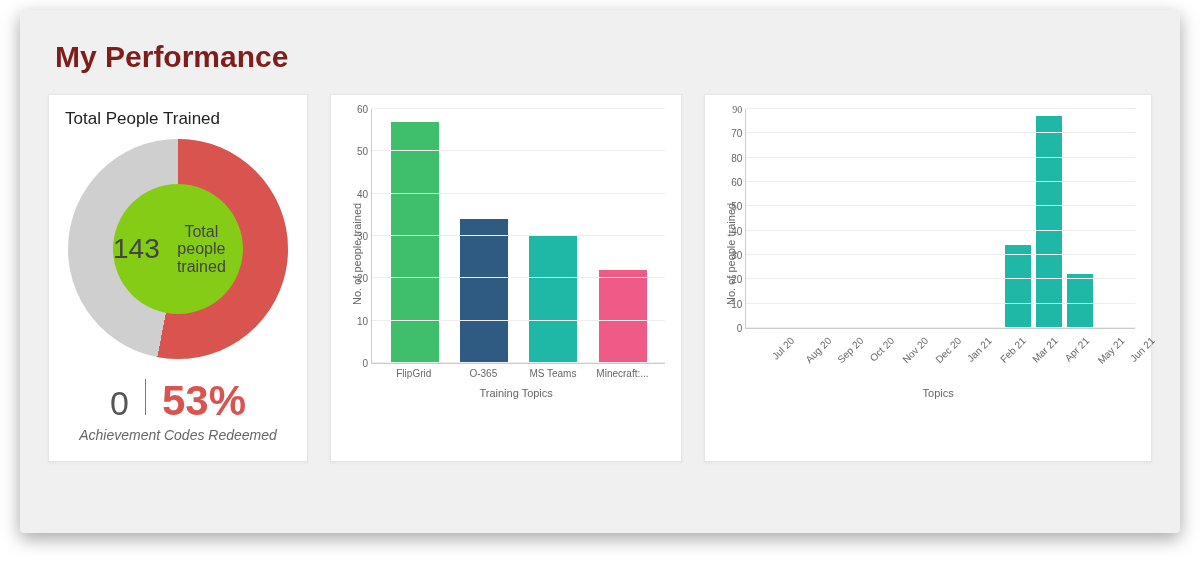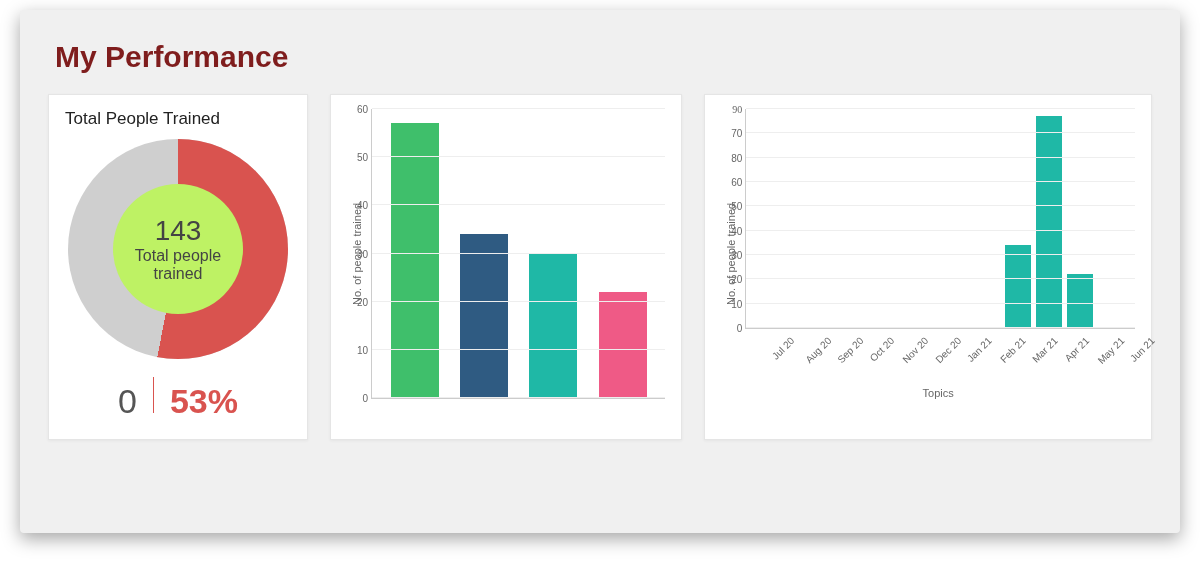--- a/index.html
+++ b/index.html
@@ -19,27 +19,27 @@
     padding: 14px 16px 18px 16px;
   }
   .card-title { font-size: 17px; font-weight: 400; color: #222; margin-bottom: 10px; }
   .card-donut { width: 260px; }
   .card-bar { flex: 1; }
   .card-monthly { flex: 1.3; }
   
   .donut-wrap { position: relative; width: 220px; height: 220px; margin: 6px auto 0 auto; }
   .donut-bg { position:absolute; inset:0; border-radius:50%; background: conic-gradient(#cfcfcf 0 360deg); }
   .donut-val { position:absolute; inset:0; border-radius:50%; }
-  .donut-hole { position:absolute; top:50%; left:50%; width:130px; height:130px; background:#bef264; border-radius:50%; transform:translate(-50%,-50%); display:flex; flex-direction:column; align-items:center; justify-content:center; }
+  .donut-hole { position:absolute; top:50%; left:50%; width:130px; height:130px; background:#84cc16; border-radius:50%; transform:translate(-50%,-50%); display:flex; flex-direction:row; align-items:center; justify-content:center; }
   .donut-num { font-size: 28px; color:#444; font-weight:400; }
   .donut-label { font-size: 16px; color:#444; text-align:center; line-height:1.1; padding:0 6px; }
   .stats-row { display:flex; justify-content:center; align-items:baseline; gap:16px; margin-top:18px; }
   .stat-zero { font-size:34px; color:#555; font-weight:400; }
   .stat-divider { width:1px; height:36px; background:#d9534f; }
-  .stat-pct { font-size:34px; color:#d9534f; font-weight:600; }
+  .stat-pct { font-size:42px; color:#d9534f; font-weight:600; }
   .stats-sub { text-align:center; font-style:italic; color:#666; font-size:14px; margin-top:2px; }
   
   .chart-area { position:relative; height: 290px; display:flex; }
   .ylabel { writing-mode: vertical-rl; transform: rotate(180deg); font-size:11px; color:#666; text-align:center; padding: 0 4px; }
   .plot { flex:1; display:flex; flex-direction:column; }
   .plot-grid { flex:1; position:relative; border-left:1px solid #ccc; border-bottom:1px solid #ccc; margin-left:4px; }
   .gridline { position:absolute; left:0; right:0; border-top:1px solid #eee; }
   .ytick { position:absolute; left:-28px; font-size:10px; color:#666; transform:translateY(50%); width:24px; text-align:right; }
   .bars { position:absolute; left:0; right:0; bottom:0; top:0; display:flex; align-items:flex-end; justify-content:space-around; padding:0 8px; }
   .bar { width: 48px; }
@@ -65,20 +65,21 @@
         <div class="donut-hole">
           <div class="donut-num">143</div>
           <div class="donut-label">Total people trained</div>
         </div>
       </div>
       <div class="stats-row">
         <div class="stat-zero">0</div>
         <div class="stat-divider"></div>
         <div class="stat-pct">53%</div>
       </div>
+      <div class="stats-sub">Achievement Codes Redeemed</div>
     </div>
 
     <div class="card card-bar">
       <div class="chart-area">
         <div class="ylabel">No. of people trained</div>
         <div class="plot">
           <div class="plot-grid" id="topics-grid">
             <div class="bars" id="topics-bars">
                 <div class="bar" style="height: 95%; background: rgb(63, 191, 107);"></div>
                 <div class="bar" style="height: 56.6667%; background: rgb(47, 91, 130);"></div>
@@ -93,20 +94,27 @@
               <div class="ytick" style="bottom: 33.3333%;">20</div>
               <div class="gridline" style="bottom: 50%;"></div>
               <div class="ytick" style="bottom: 50%;">30</div>
               <div class="gridline" style="bottom: 66.6667%;"></div>
               <div class="ytick" style="bottom: 66.6667%;">40</div>
               <div class="gridline" style="bottom: 83.3333%;"></div>
               <div class="ytick" style="bottom: 83.3333%;">50</div>
               <div class="gridline" style="bottom: 100%;"></div>
               <div class="ytick" style="bottom: 100%;">60</div>
             </div>
+          <div class="xticks" id="topics-xticks">
+              <div class="xtick">FlipGrid</div>
+              <div class="xtick">O-365</div>
+              <div class="xtick">MS Teams</div>
+              <div class="xtick">Minecraft:...</div>
+            </div>
+          <div class="xlabel">Training Topics</div>
         </div>
       </div>
     </div>
 
     <div class="card card-monthly">
       <div class="chart-area">
         <div class="ylabel">No. of people trained</div>
         <div class="plot">
           <div class="plot-grid" id="monthly-grid">
             <div class="bars" id="monthly-bars">

